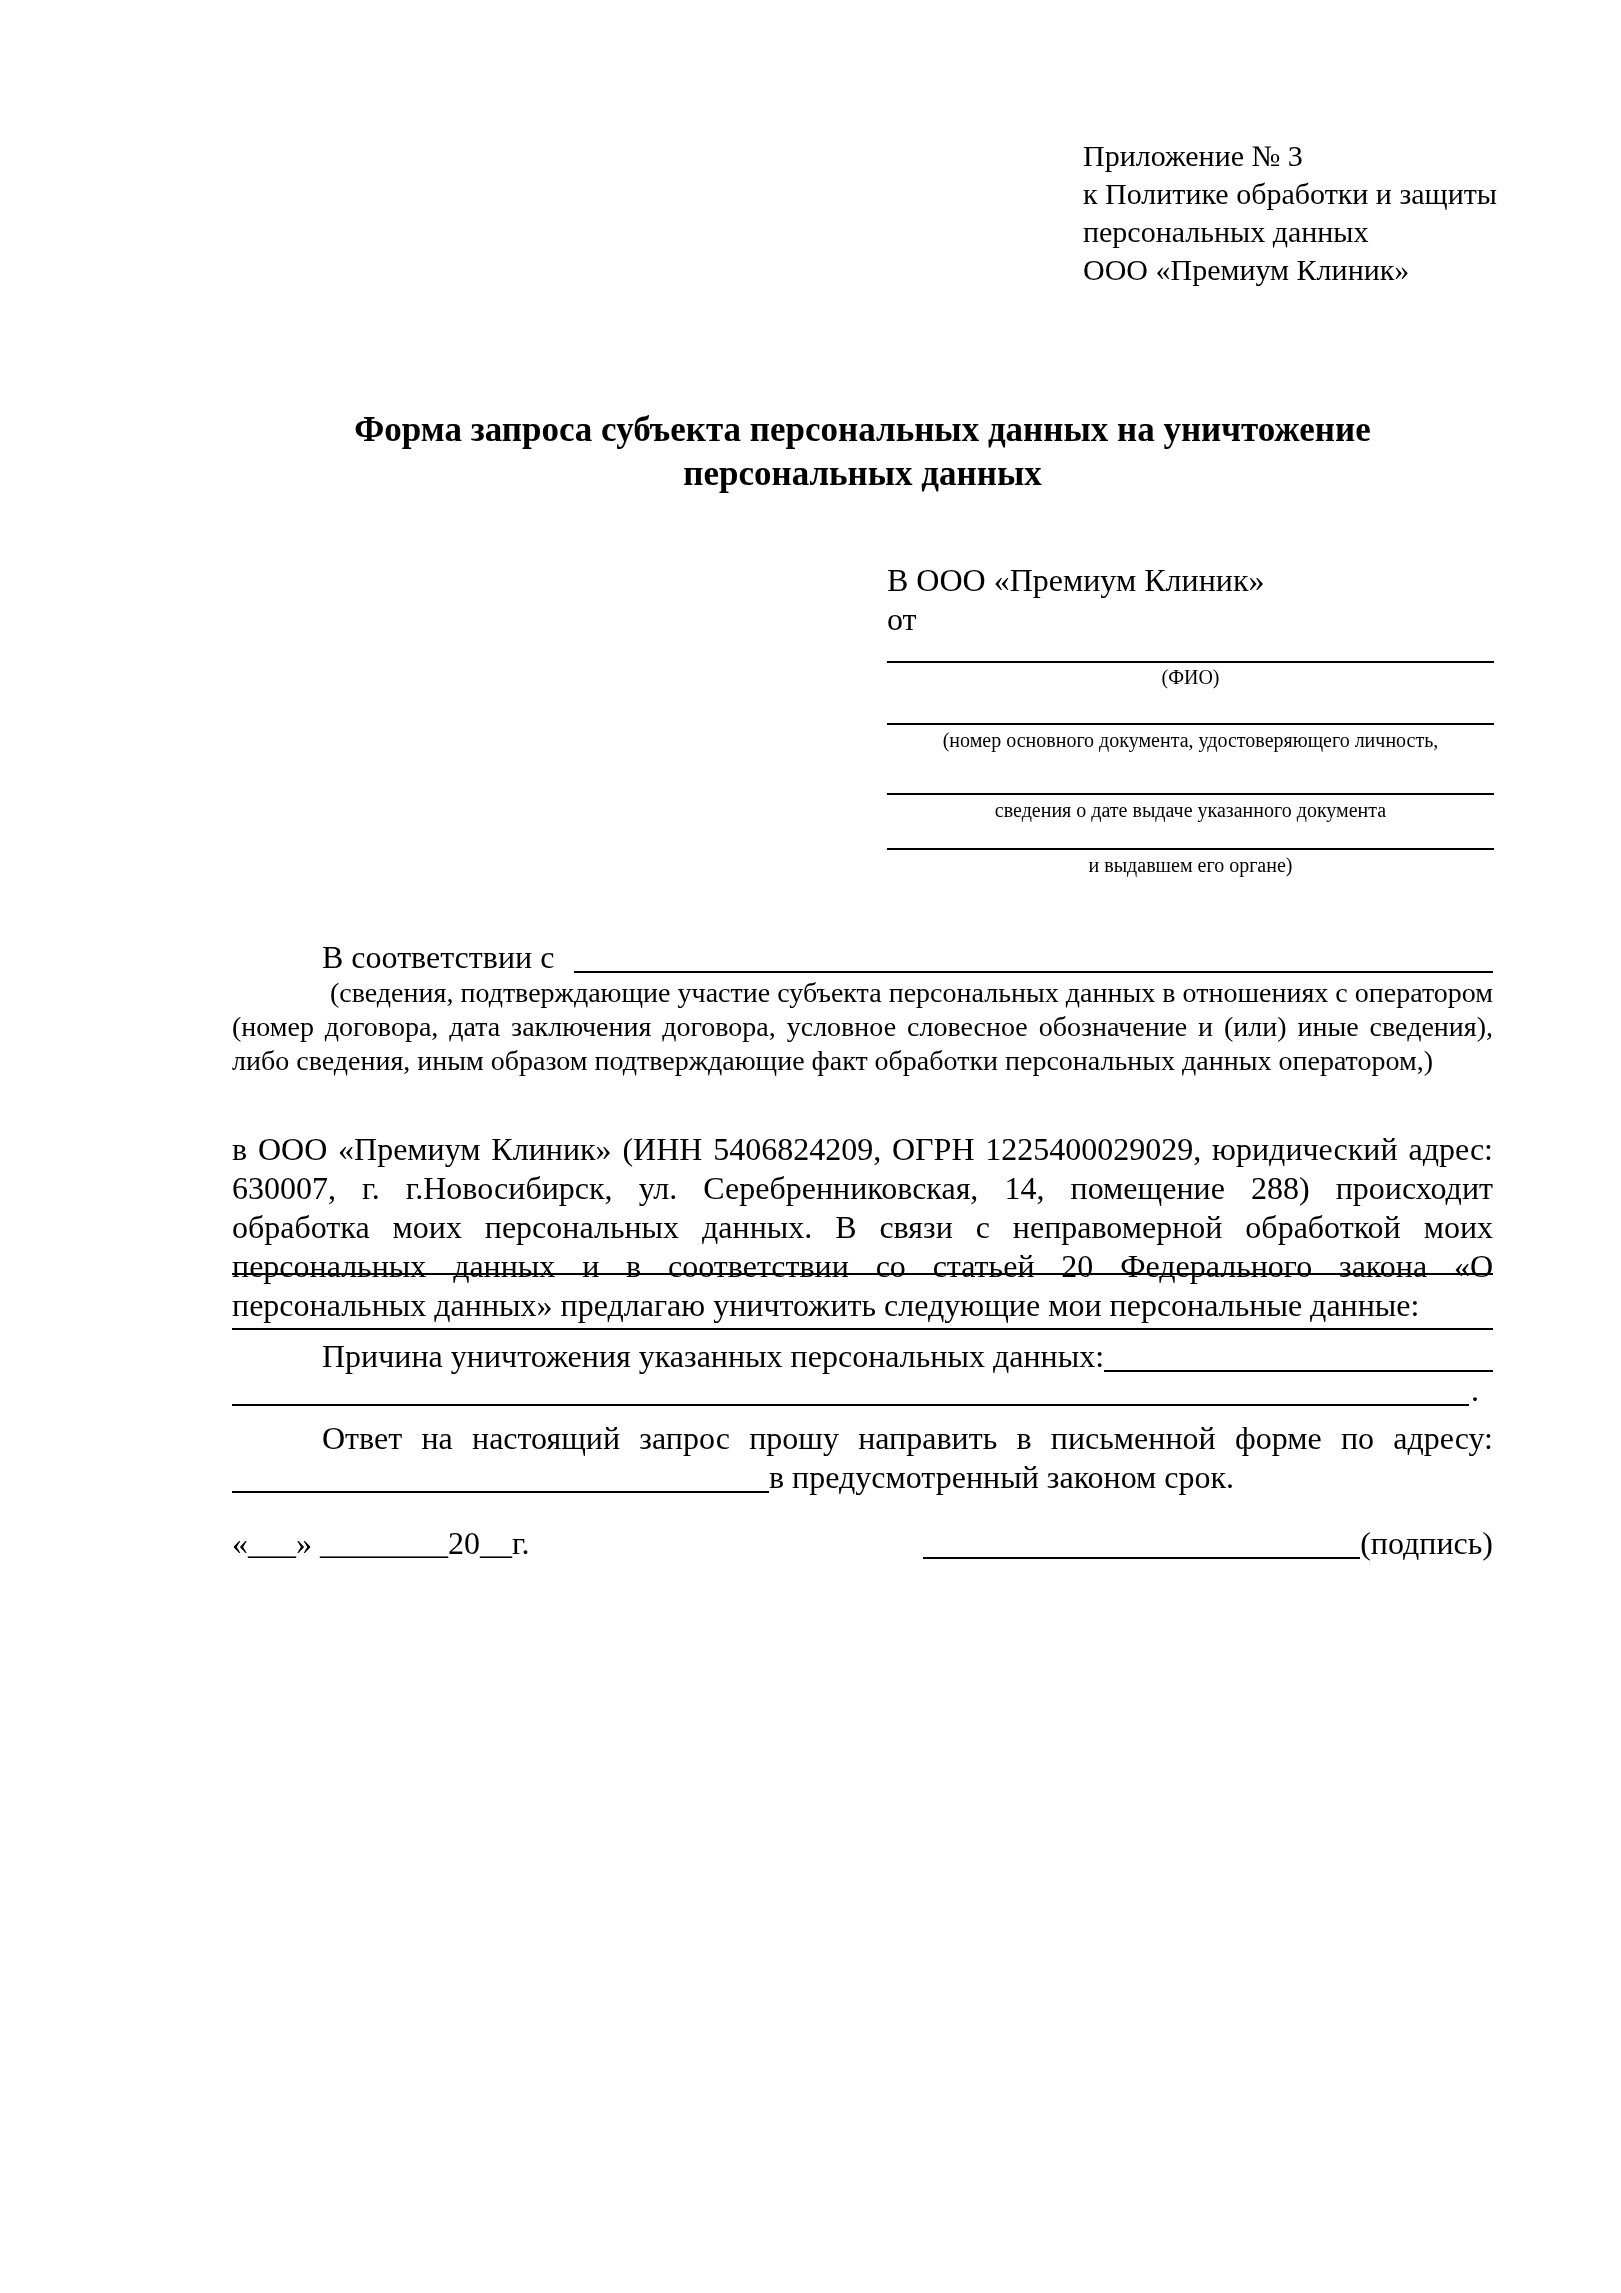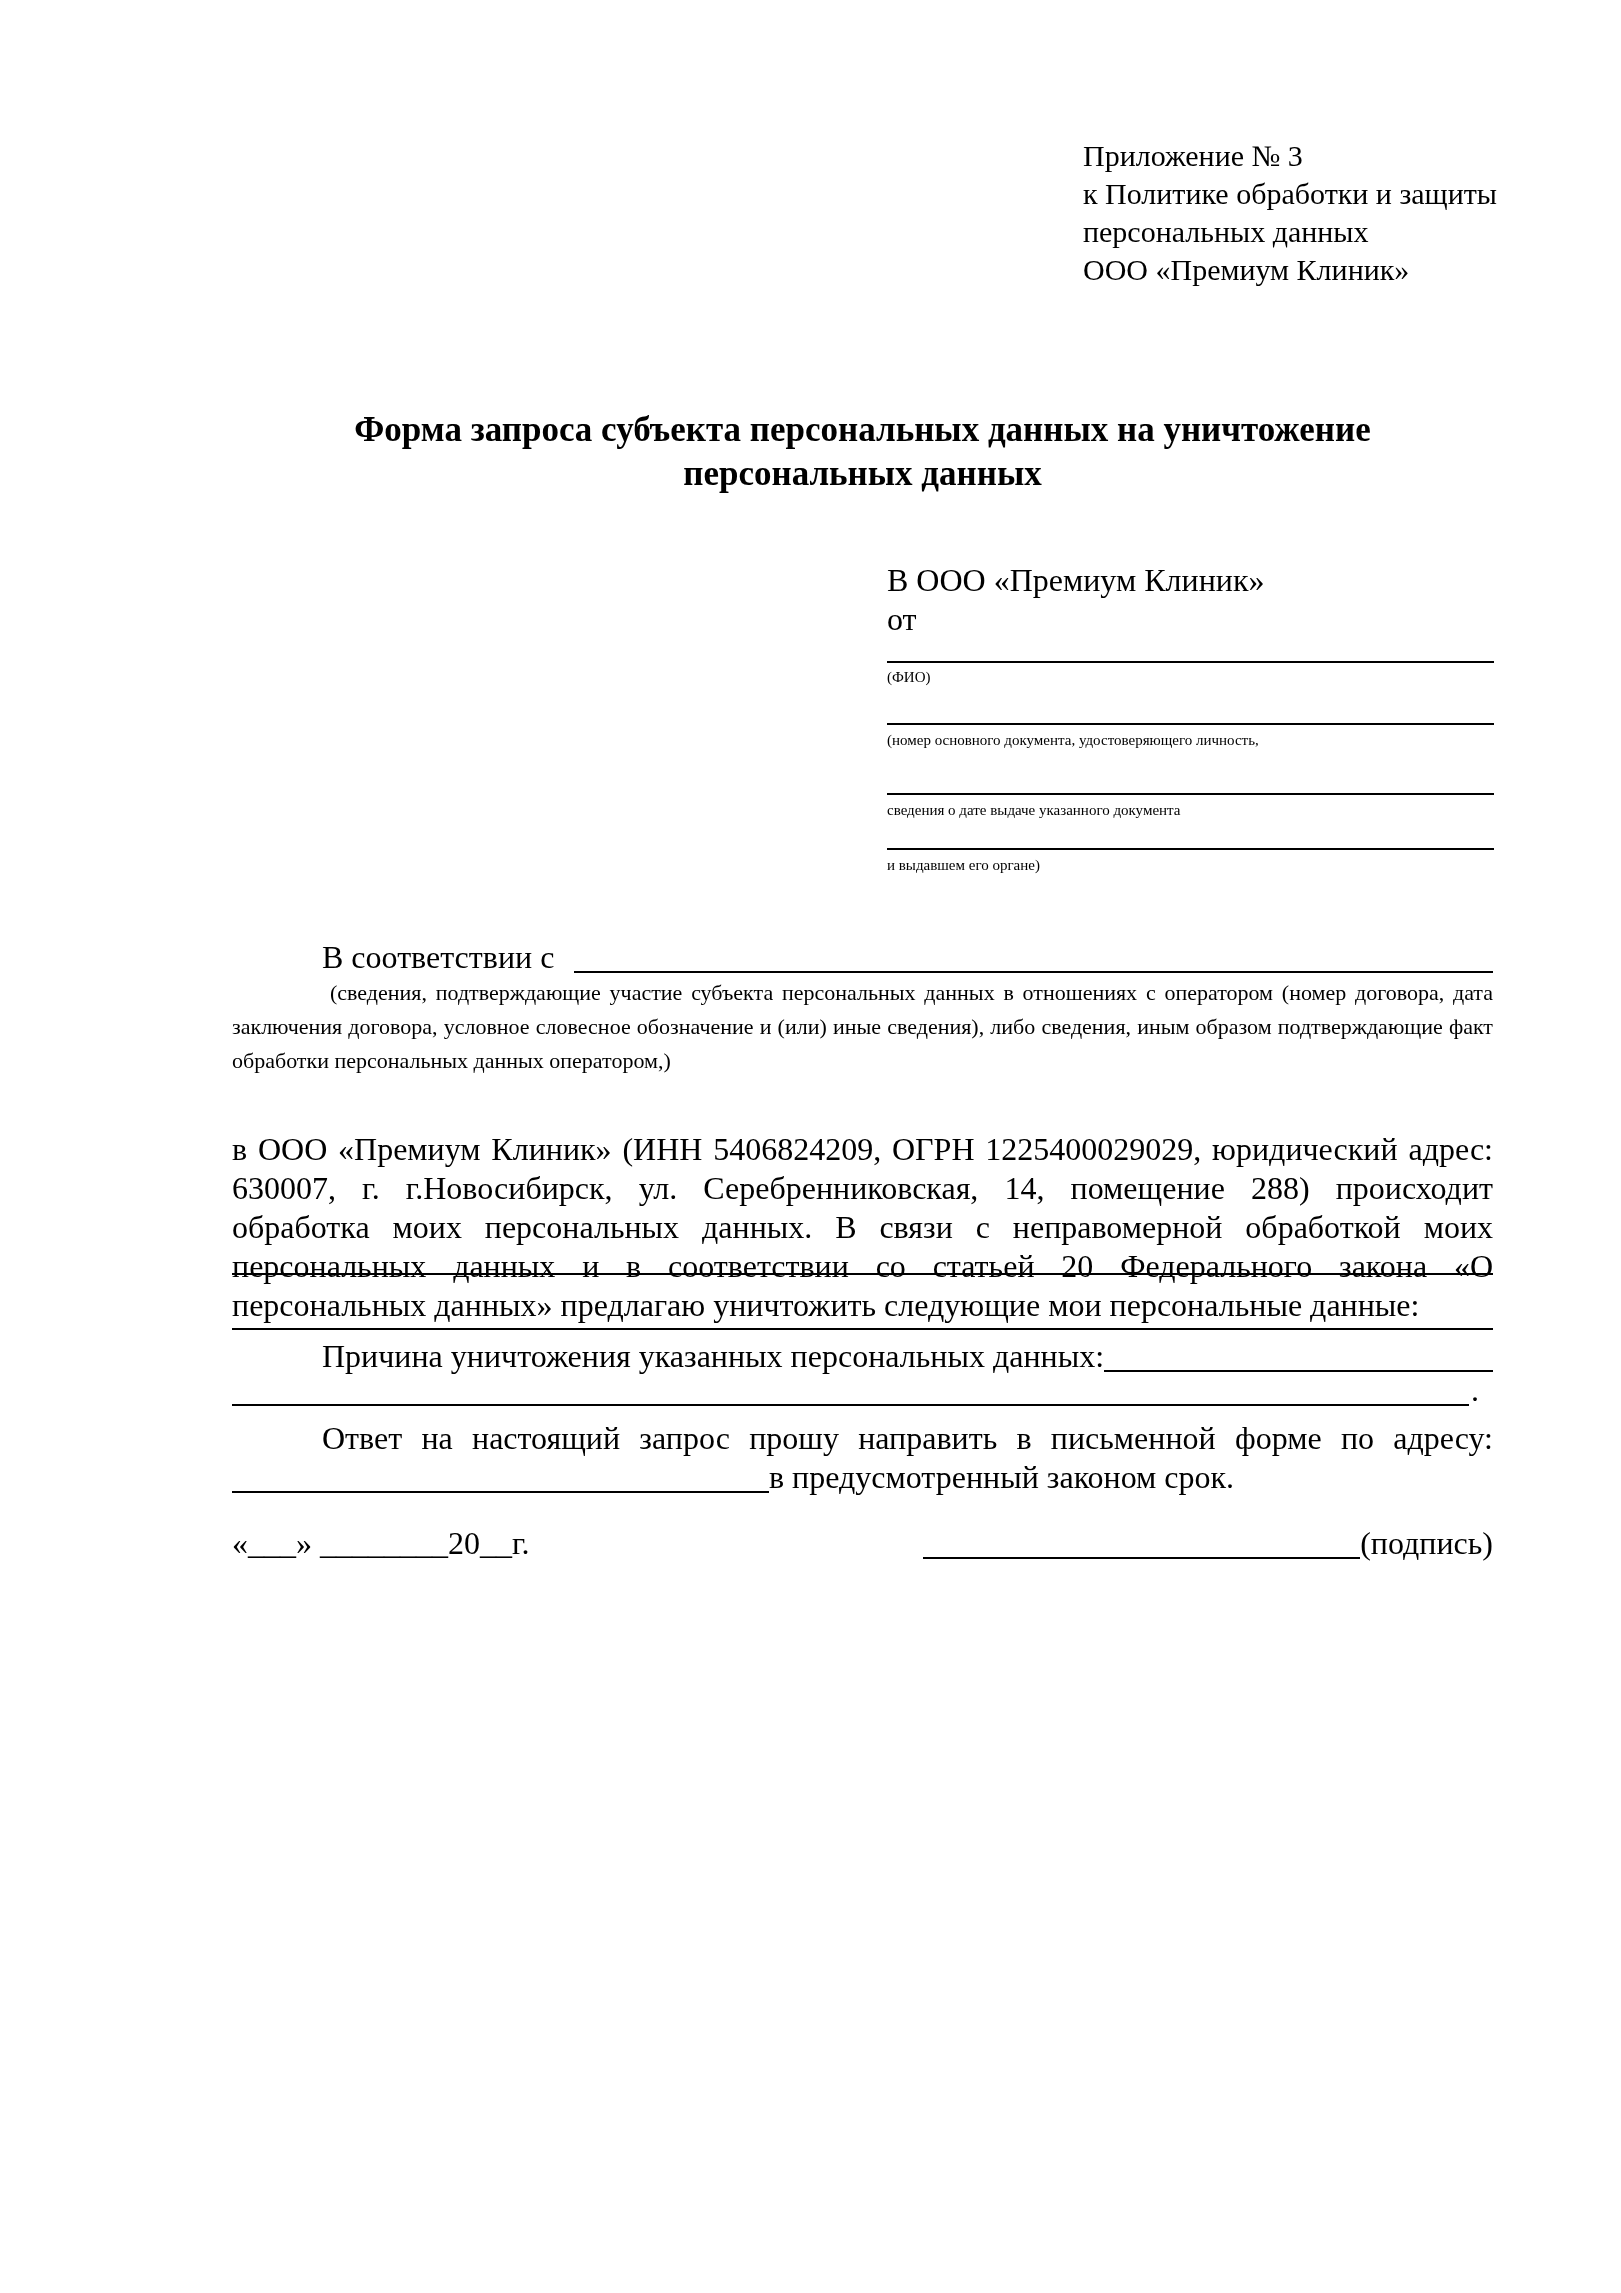--- a/index.html
+++ b/index.html
@@ -17,32 +17,32 @@
 
   
   .appendix{left:1083px;top:137px;width:421px;font-size:30px;line-height:38px;}
 
   
   .doc-title{left:232px;top:392px;width:1261px;text-align:center;font-weight:bold;font-size:35px;line-height:44px;margin-top:16px;}
 
   
   .addressee{left:887px;top:561px;width:607px;font-size:32px;line-height:39px;}
   .addressee .blank{border-bottom:2.9px solid #000;}
-  .addressee .caption{font-size:15px;line-height:25.5px;padding-top:2.9px;}
+  .addressee .caption{font-size:20px;line-height:25.5px;text-align:center;padding-top:2.9px;}
   .b1{height:21.6px;}
   .b2{height:32px;}
   .b3{height:40px;}
   .b4{height:24.5px;}
 
   
   .row{display:flex;align-items:flex-end;}
   .fill{flex:1;border-bottom:2.9px solid #000;height:29px;margin-bottom:4.9px;}
   .accord{left:232px;top:937px;width:1261px;font-size:32px;line-height:41px;padding-left:0;gap:20px;}
   .accord .label{white-space:nowrap;padding-left:90px;}
-  .note{left:232px;top:976px;width:1261px;font-size:22px;line-height:34px;text-align:justify;text-indent:98px;font-family:Liberation Serif, serif;}
+  .note{left:232px;top:976px;width:1261px;font-size:28px;line-height:34px;text-align:justify;text-indent:98px;font-family:Liberation Serif, serif;}
   .main-par{left:232px;top:1130px;width:1261px;font-size:32px;line-height:39px;text-align:justify;}
   .blank-full-1{left:232px;top:1273px;width:1261px;height:0;border-top:2.9px solid #000;}
   .blank-full-2{left:232px;top:1328px;width:1261px;height:0;border-top:2.9px solid #000;}
   .reason{left:232px;top:1336px;width:1261px;font-size:32px;line-height:41px;}
   .reason .label{white-space:nowrap;padding-left:90px;}
   .dotline{left:232px;top:1370px;width:1261px;font-size:32px;line-height:41px;}
   .dotline .fill{flex:0 0 1237px;}
   .dotline .dot{padding-left:2px;}
   .reply{left:232px;top:1419px;width:1261px;font-size:32px;line-height:39px;text-align:justify;text-align-last:justify;text-indent:90px;}
   .reply-tail{left:232px;top:1457px;width:1261px;font-size:32px;line-height:41px;}

